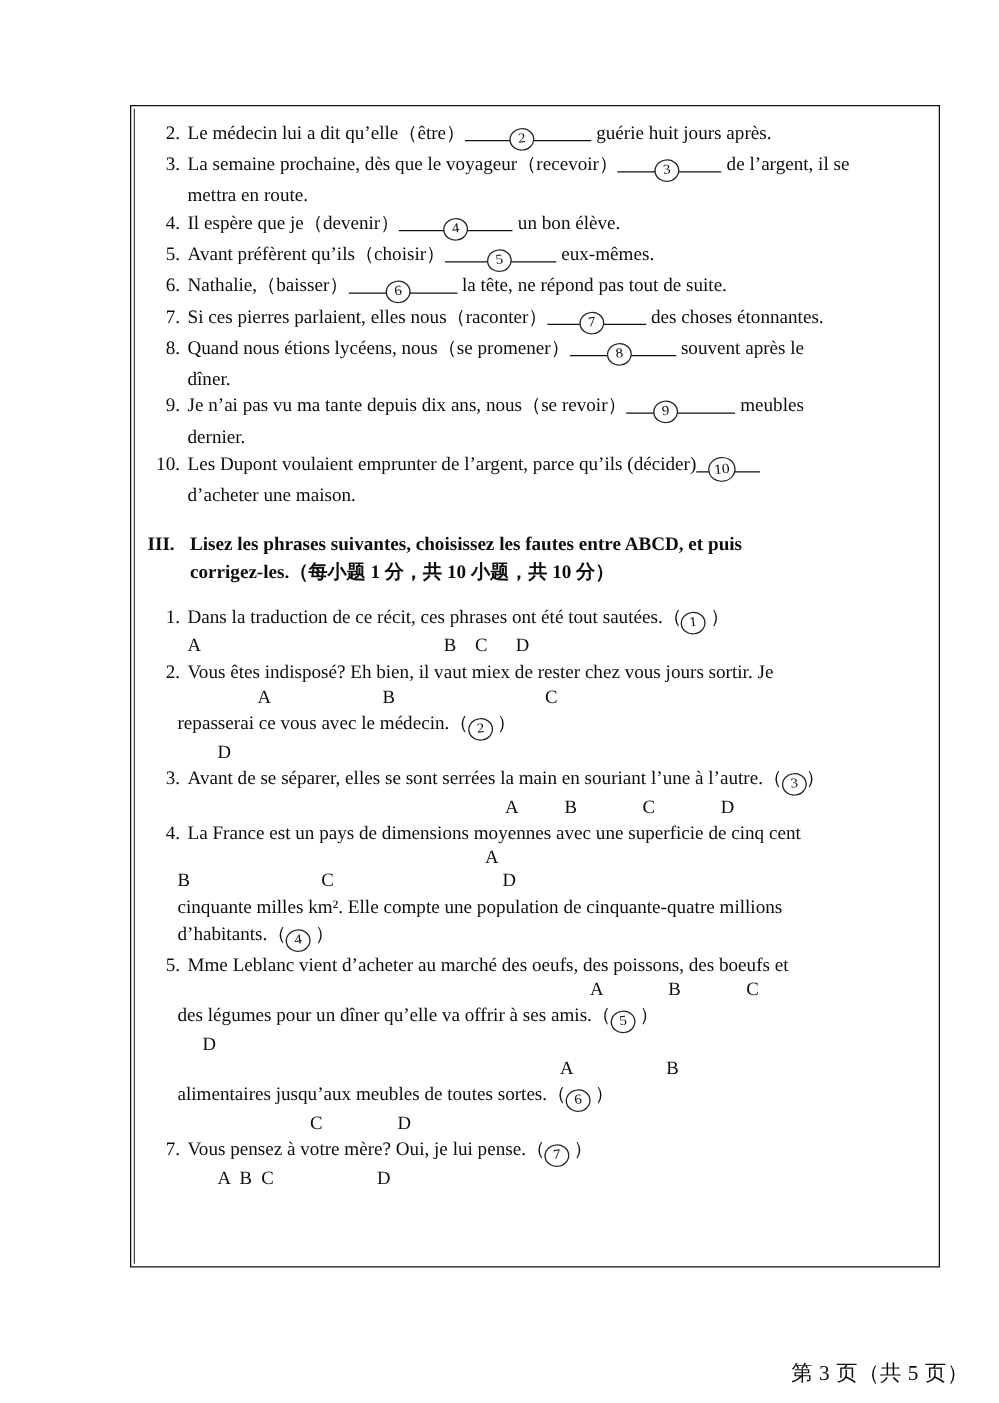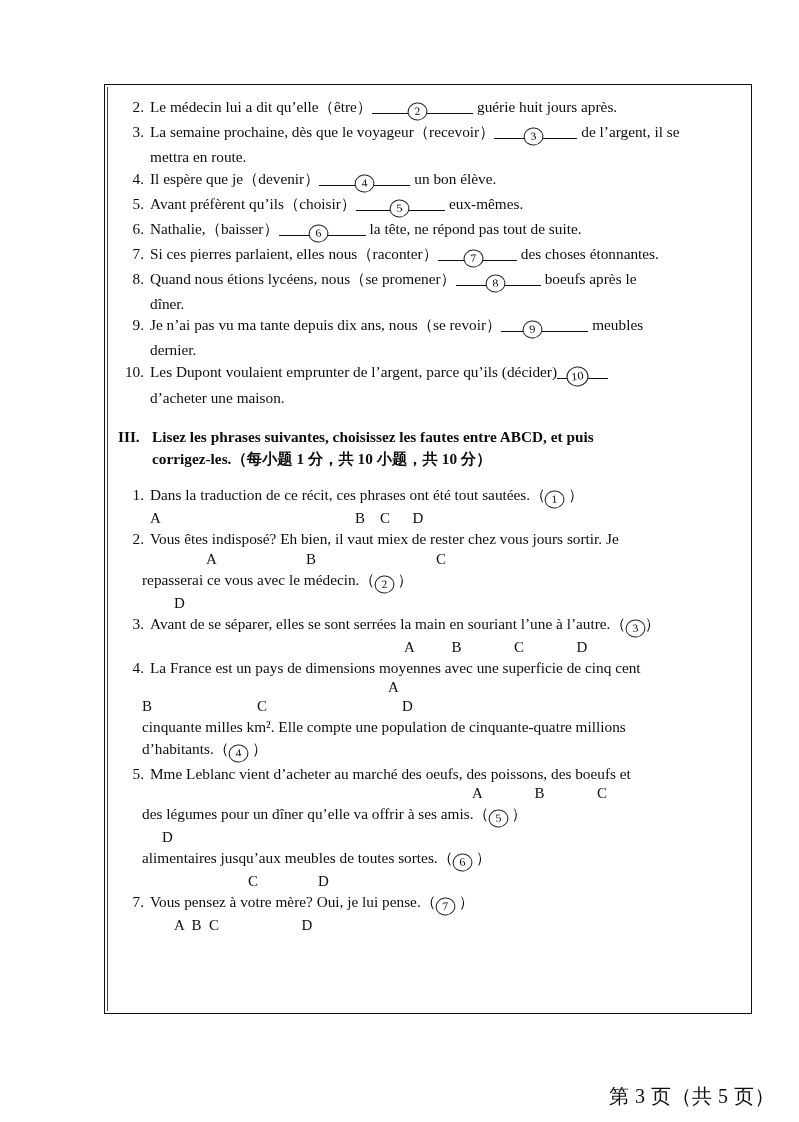--- a/index.html
+++ b/index.html
@@ -87,21 +87,21 @@
   .letters {
     font-size: 15px;
     line-height: 19px;
     white-space: pre;
     font-family: "Liberation Serif", serif;
   }
   .footer {
     position: absolute;
     right: 24px;
     bottom: 12px;
-    font-size: 20px;
+    font-size: 17px;
     letter-spacing: 0.5px;
   }
 </style>
 </head>
 <body>
 
 <div class="page">
 
   <div class="scan-frame"></div>
 
@@ -128,21 +128,21 @@
 
       <div class="line">
         <span class="indent-num">6.</span><span>Nathalie,（baisser）</span><span class="blank" style="width:30px"></span><span class="circ">6</span><span class="blank" style="width:38px"></span> <span>la tête, ne répond pas tout de suite.</span>
       </div>
 
       <div class="line">
         <span class="indent-num">7.</span><span>Si ces pierres parlaient, elles nous（raconter）</span><span class="blank" style="width:26px"></span><span class="circ">7</span><span class="blank" style="width:34px"></span> <span>des choses étonnantes.</span>
       </div>
 
       <div class="line">
-        <span class="indent-num">8.</span><span>Quand nous étions lycéens, nous（se promener）</span><span class="blank" style="width:30px"></span><span class="circ">8</span><span class="blank" style="width:36px"></span> <span>boeufs après le</span>
+        <span class="indent-num">8.</span><span>Quand nous étions lycéens, nous（se promener）</span><span class="blank" style="width:30px"></span><span class="circ">8</span><span class="blank" style="width:36px"></span> <span>souvent après le</span>
       </div>
       <div class="line" style="padding-left:32px">dîner.</div>
 
       <div class="line">
         <span class="indent-num">9.</span><span>Je n’ai pas vu ma tante depuis dix ans, nous（se revoir）</span><span class="blank" style="width:22px"></span><span class="circ">9</span><span class="blank" style="width:46px"></span> <span>meubles</span>
       </div>
       <div class="line" style="padding-left:32px">dernier.</div>
 
       <div class="line">
         <span class="indent-num">10.</span><span>Les Dupont voulaient emprunter de l’argent, parce qu’ils (décider)</span><span class="blank" style="width:10px"></span><span class="circ big">10</span><span class="blank" style="width:20px"></span>
@@ -186,20 +186,21 @@
       <div class="line" style="padding-left:24px">cinquante milles km². Elle compte une population de cinquante-quatre millions</div>
       <div class="line" style="padding-left:24px"><span>d’habitants.（</span><span class="circ">4</span>&nbsp;<span>）</span></div>
 
       <div class="line">
         <span class="indent-num">5.</span><span>Mme Leblanc vient d’acheter au marché des oeufs, des poissons, des boeufs et</span>
       </div>
       <div class="line letters" style="padding-left:354px">A              B              C</div>
       <div class="line" style="padding-left:24px"><span>des légumes pour un dîner qu’elle va offrir à ses amis.（</span><span class="circ">5</span>&nbsp;<span>）</span></div>
       <div class="line letters" style="padding-left:44px">D</div>
 
+      <div class="line letters" style="padding-left:330px">A                    B</div>
       <div class="line" style="padding-left:24px"><span>alimentaires jusqu’aux meubles de toutes sortes.（</span><span class="circ">6</span>&nbsp;<span>）</span></div>
       <div class="line letters" style="padding-left:130px">C                D</div>
 
       <div class="line">
         <span class="indent-num">7.</span><span>Vous pensez à votre mère? Oui, je lui pense.（</span><span class="circ">7</span>&nbsp;<span>）</span>
       </div>
       <div class="line letters" style="padding-left:56px">A  B  C                      D</div>
 
     </div>
 

